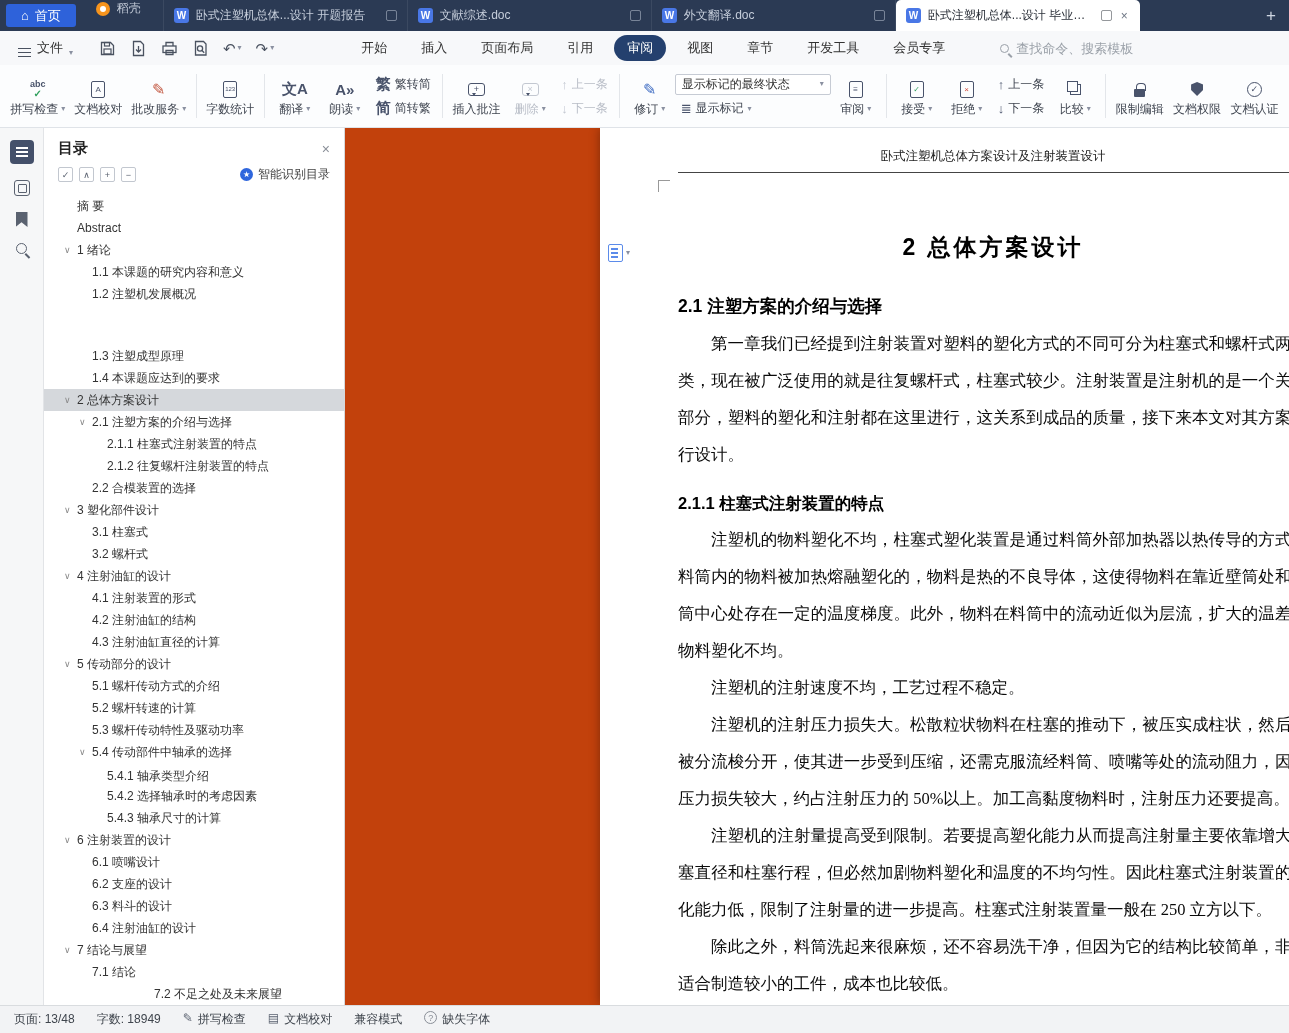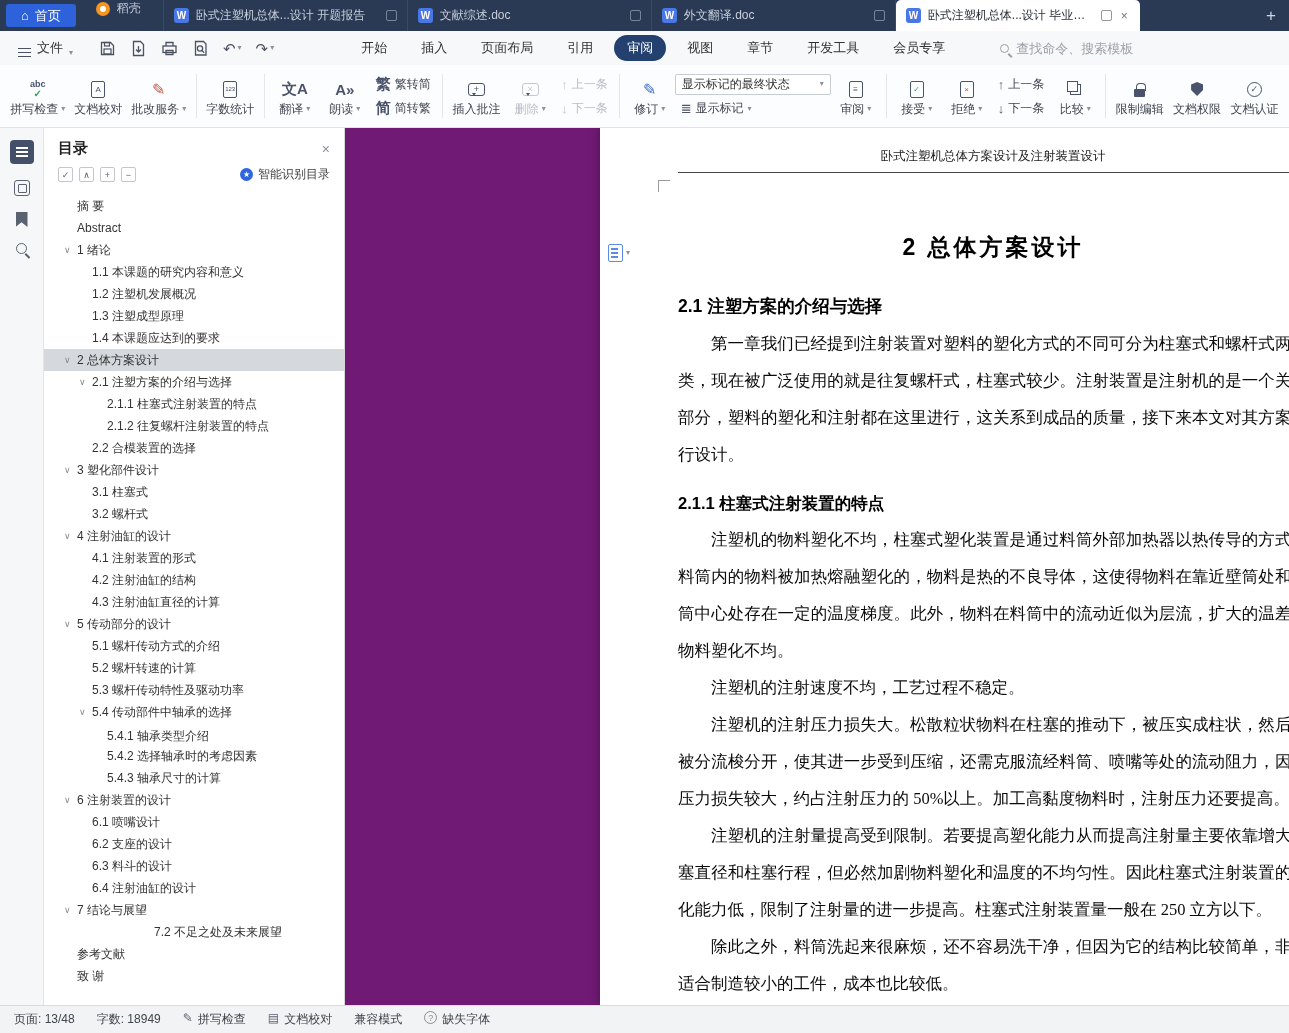--- a/index.html
+++ b/index.html
@@ -91,21 +91,21 @@
   .toc-tools { display:flex; align-items:center; padding:2px 14px 8px; gap:6px; }
   .tool-box { width:15px; height:15px; border:1px solid #c2c7cf; border-radius:2px; display:flex; align-items:center; justify-content:center; font-size:9px; color:#5a6270; }
   .smart { margin-left:auto; display:flex; align-items:center; gap:5px; font-size:12px; color:#444; }
   .smart-ic { width:13px; height:13px; border-radius:50%; background:#2f66dd; color:#fff; font-size:8px; display:flex; align-items:center; justify-content:center; }
   #toc-list { flex:1; overflow:hidden; padding-top:4px; }
   .toc-row { height:22px; display:flex; align-items:center; font-size:12px; color:#333; white-space:nowrap; }
   .toc-row.selected { background:#d5d8dc; }
   .chev { width:13px; font-size:9px; color:#888; flex:none; text-align:left; }
 
   
-  #docarea { flex:1; position:relative; background:#701a75; overflow:hidden; min-width:0; }
+  #docarea { flex:1; position:relative; background:#c2410c; overflow:hidden; min-width:0; }
   #page { position:absolute; left:255px; top:0; bottom:0; width:920px; background:#fff;
           box-shadow:0 0 10px rgba(0,0,0,.35); padding:20px 0 0 78px; }
   .doc-header-text { width:630px; text-align:center; font-family:"Liberation Serif", serif; font-size:12.5px; color:#222; padding-bottom:7px; border-bottom:1px solid #444; }
   .crop-mark { position:absolute; left:58px; top:52px; width:12px; height:12px; border-left:1px solid #999; border-top:1px solid #999; }
   .comment-anchor { position:absolute; left:8px; top:116px; display:flex; align-items:center; gap:3px; }
   .page-ic { width:15px; height:18px; border:1.5px solid #5b8bea; border-radius:2px; position:relative; }
   .page-ic::after { content:""; position:absolute; left:2px; top:3px; width:7px; height:1.5px; background:#5b8bea; box-shadow:0 4px 0 #5b8bea, 0 8px 0 #5b8bea; }
   .doc-title { width:630px; text-align:center; font-size:23px; font-weight:bold; color:#000; letter-spacing:3px; margin-top:58px; line-height:32px; }
   #doc-body { width:630px; }
   .doc-h2 { font-size:17.5px; font-weight:bold; color:#000; margin:30px 0 6px; line-height:26px; }
@@ -446,21 +446,21 @@
             <span>1 绪论</span>
           </div>
           <div class="toc-row" style="padding-left: 35px;">
             <span class="chev"></span>
             <span>1.1 本课题的研究内容和意义</span>
           </div>
           <div class="toc-row" style="padding-left: 35px;">
             <span class="chev"></span>
             <span>1.2 注塑机发展概况</span>
           </div>
-          <div class="toc-row" style="padding-left: 35px;">
+          <div class="toc-row" style="padding-left: 35px; margin-top: 40px;">
             <span class="chev"></span>
             <span>1.3 注塑成型原理</span>
           </div>
           <div class="toc-row" style="padding-left: 35px;">
             <span class="chev"></span>
             <span>1.4 本课题应达到的要求</span>
           </div>
           <div class="toc-row selected" style="padding-left: 20px;">
             <span class="chev">∨</span>
             <span>2 总体方案设计</span>
@@ -557,20 +557,24 @@
             <span class="chev"></span>
             <span>6.3 料斗的设计</span>
           </div>
           <div class="toc-row" style="padding-left: 35px;">
             <span class="chev"></span>
             <span>6.4 注射油缸的设计</span>
           </div>
           <div class="toc-row" style="padding-left: 20px;">
             <span class="chev">∨</span>
             <span>7 结论与展望</span>
+          </div>
+          <div class="toc-row" style="padding-left: 35px;">
+            <span class="chev"></span>
+            <span>7.1 结论</span>
           </div>
           <div class="toc-row" style="padding-left: 35px; justify-content: center;">
             <span class="chev"></span>
             <span>7.2 不足之处及未来展望</span>
           </div>
           <div class="toc-row" style="padding-left: 20px;">
             <span class="chev"></span>
             <span>参考文献</span>
           </div>
           <div class="toc-row" style="padding-left: 20px;">

